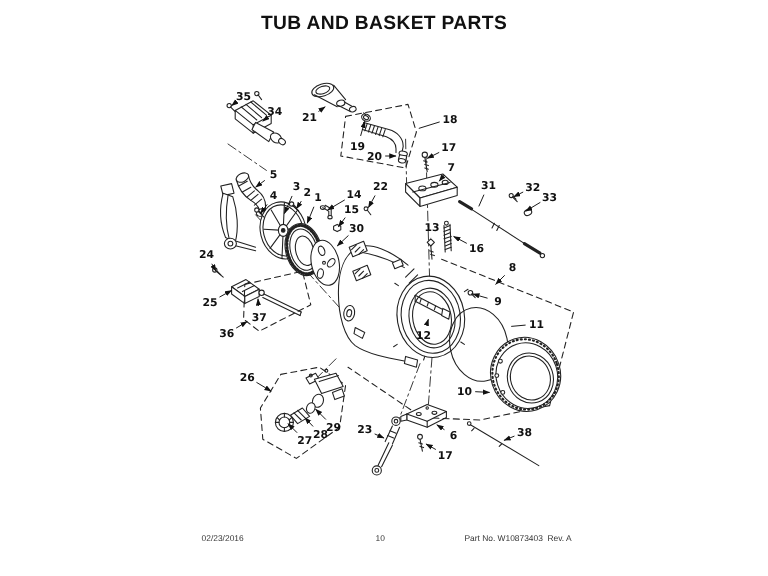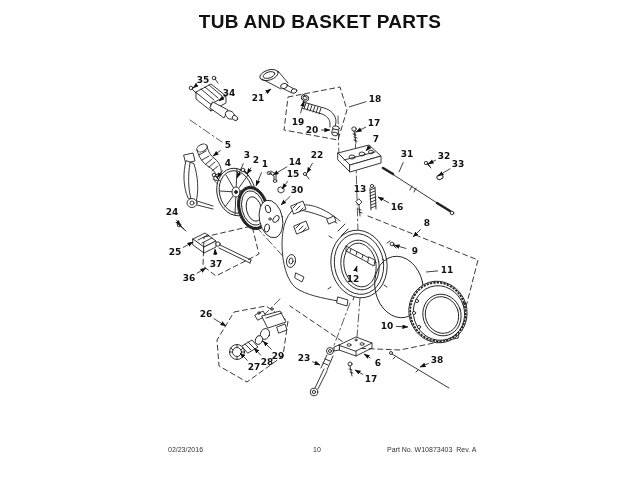--- a/index.html
+++ b/index.html
@@ -1,19 +1,19 @@
 <!DOCTYPE html>
 <html><head>
 <meta charset="utf-8">
 <style>
   html,body{margin:0;padding:0;background:#fff;}
   .page{position:relative;width:640px;height:480px;background:#fff;overflow:hidden;
         font-family:"Liberation Sans",sans-serif;color:#111;}
   .title{position:absolute;top:11px;left:0;width:100%;margin:0;text-align:center;
-         font-size:19px;font-weight:bold;letter-spacing:.3px;}
+         font-size:16px;font-weight:bold;letter-spacing:.3px;}
   svg.diagram{position:absolute;left:0;top:0;}
   .art{stroke:#222;fill:none;stroke-width:.9;stroke-linecap:round;stroke-linejoin:round;}
   .fw{fill:#fff;}
   .dash{stroke-dasharray:5 3.5;}
   .cdash{stroke-dasharray:8 3 2 3;stroke-width:.75;}
   .leader{stroke:#111;stroke-width:.8;fill:none;marker-end:url(#arr);}
   .noarr{marker-end:none;}
   .callout{font:bold 9px "DejaVu Sans",sans-serif;fill:#111;text-anchor:middle;}
   .footer span{position:absolute;font-size:7px;color:#333;white-space:pre;}
   .f-date{left:168px;top:446px;}

